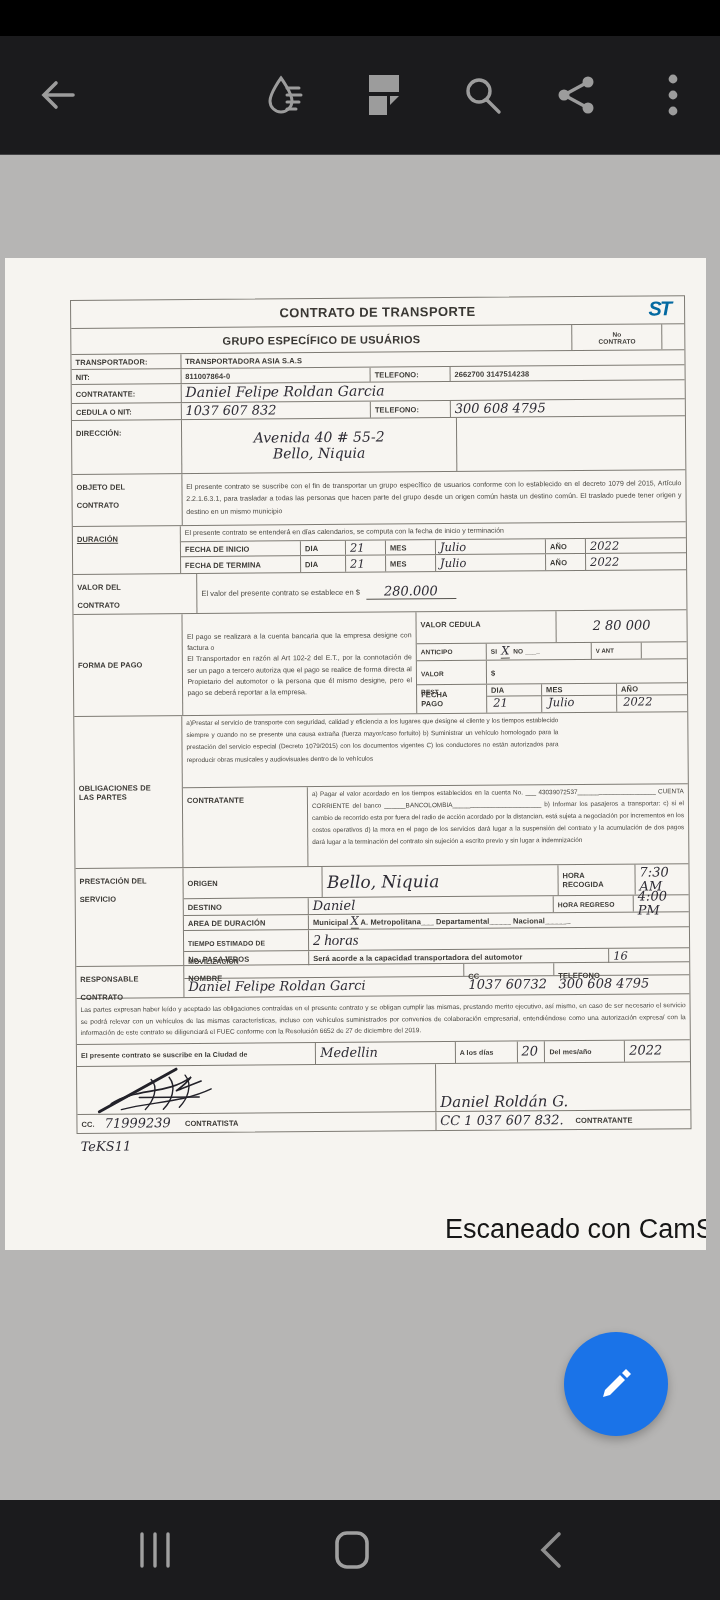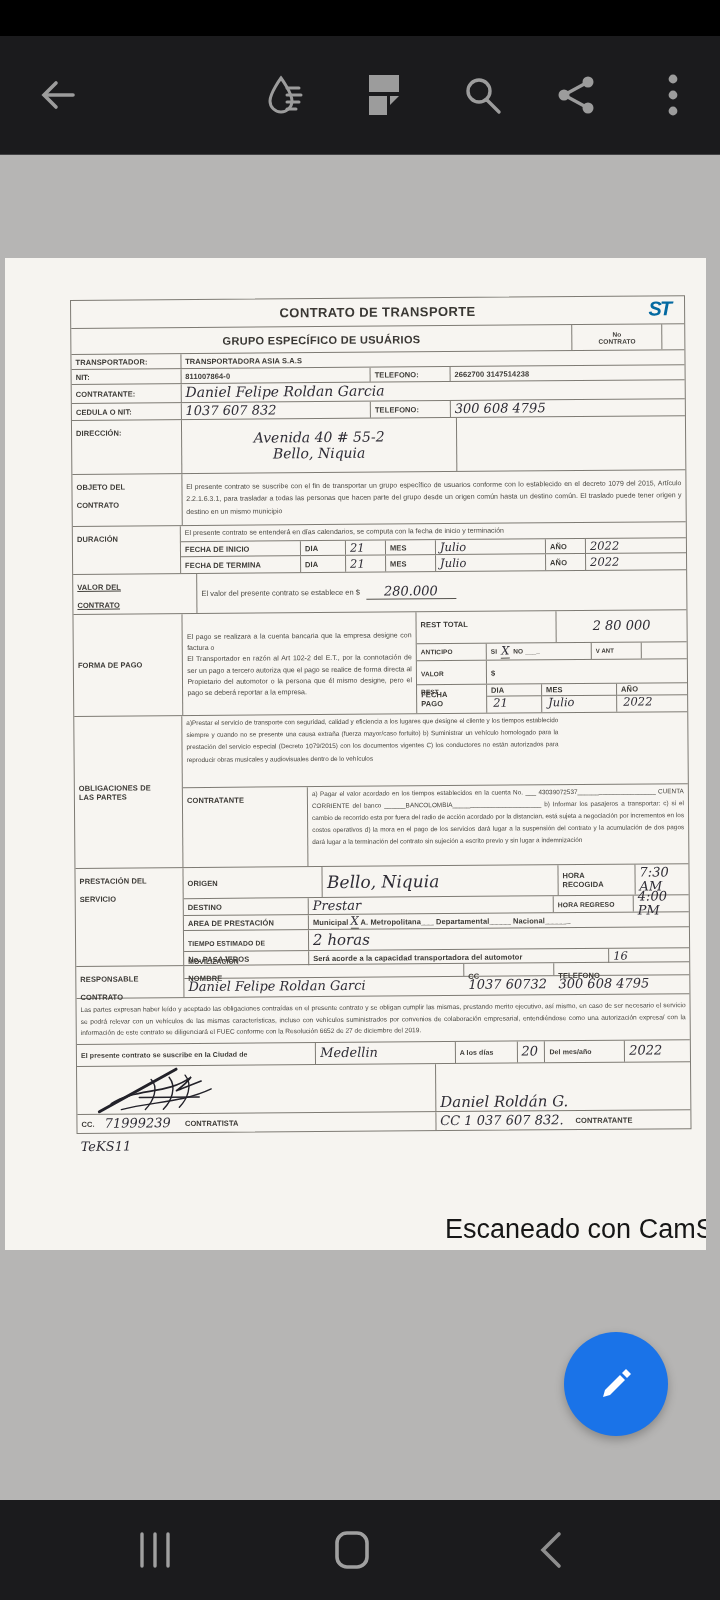--- a/index.html
+++ b/index.html
@@ -184,21 +184,21 @@
 
       <div class="row" style="height:52px;">
         <div class="cell" style="width:110px;"><span class="lbl pre">OBJETO DEL
 CONTRATO</span></div>
         <div class="cell vcenter" style="width:505px;">
             <div class="body-txt">El presente contrato se suscribe con el fin de transportar un grupo específico de usuarios  conforme con lo establecido en el decreto 1079 del 2015, Artículo 2.2.1.6.3.1, para trasladar a todas las personas que hacen parte del grupo desde un origen común hasta un destino común. El traslado puede tener origen y destino en un mismo municipio</div>
           </div>
       </div>
 
       <div class="row" style="height:48px;">
-        <div class="cell" style="width:110px;"><span class="lbl">DURACIÓN</span></div>
+        <div class="cell" style="width:110px;text-decoration:underline;"><span class="lbl">DURACIÓN</span></div>
         <div style="width:505px;display:flex;flex-direction:column;box-sizing:border-box;">
           <div class="row" style="height:16px;border-bottom:1px solid #7e7b74;">
             <div class="cell vcenter" style="flex:1;border-right:none;">
                 <span class="body-txt" style="line-height:1.2;">El presente contrato se entenderá en días calendarios, se computa con la fecha de inicio y terminación</span>
               </div>
           </div>
           <div class="row" style="height:16px;border-bottom:1px solid #7e7b74;">
             <div class="cell vcenter" style="width:120px;">
                 <span class="lbl">FECHA DE INICIO</span>
               </div>
@@ -241,39 +241,39 @@
                 <span class="lbl">AÑO</span>
               </div>
             <div class="cell vcenter" style="width:100px;border-right:none;">
                 <span class="hw hw-sm">2022</span>
               </div>
           </div>
         </div>
       </div>
 
       <div class="row" style="height:40px;">
-        <div class="cell" style="width:128px;text-decoration:underline;"><span class="lbl pre">VALOR DEL
+        <div class="cell" style="width:128px;"><span class="lbl pre">VALOR DEL
 CONTRATO</span></div>
         <div class="cell vcenter" style="width:505px;">
           <span class="body-txt" style="font-size:7.5px;">El valor del presente contrato se establece en  $</span>
           <span class="hw underline-slot" style="margin-left:6px;">280.000</span>
         </div>
       </div>
 
       <div class="row" style="height:102px;">
         <div class="cell vcenter" style="width:110px;">
             <span class="lbl">FORMA DE PAGO</span>
           </div>
         <div class="cell vcenter" style="width:235px;">
             <div class="body-txt pre" style="line-height:1.6;">El pago se realizara a la cuenta bancaria que la empresa designe  con factura o
 El Transportador en razón al Art 102-2 del E.T., por la connotación de ser un pago a tercero autoriza que el pago se realice de forma directa al Propietario del automotor o la persona que él mismo designe, pero el pago se deberá reportar a la empresa.</div>
           </div>
         <div style="width:270px;display:flex;flex-direction:column;box-sizing:border-box;">
           <div class="row" style="height:32px;border-bottom:1px solid #7e7b74;">
-            <div class="cell" style="width:140px;"><span class="lbl">REST TOTAL</span></div>
+            <div class="cell" style="width:140px;"><span class="lbl">VALOR CEDULA</span></div>
             <div class="cell center" style="width:130px;border-right:none;">
                 <span class="hw">2 80 000</span>
               </div>
           </div>
           <div class="row" style="height:18px;border-bottom:1px solid #7e7b74;">
             <div class="cell vcenter" style="width:70px;">
                 <span class="lbl" style="font-size:6.5px;">ANTICIPO</span>
               </div>
             <div class="cell vcenter" style="width:105px;">
               <span class="lbl" style="font-size:6.5px;">SI</span>
@@ -348,44 +348,44 @@
               </div>
             <div class="cell vcenter" style="width:55px;border-right:none;">
                 <span class="hw">7:30 AM</span>
               </div>
           </div>
           <div class="row" style="height:17px;border-bottom:1px solid #7e7b74;">
             <div class="cell vcenter" style="width:125px;">
                 <span class="lbl">DESTINO</span>
               </div>
             <div class="cell vcenter" style="width:245px;">
-                <span class="hw">Prestar</span>
+                <span class="hw">Daniel</span>
               </div>
             <div class="cell vcenter" style="width:80px;">
                 <span class="lbl" style="font-size:6.8px;">HORA REGRESO</span>
               </div>
             <div class="cell vcenter" style="width:55px;border-right:none;">
                 <span class="hw">4:00 PM</span>
               </div>
           </div>
           <div class="row" style="height:15px;border-bottom:1px solid #7e7b74;">
             <div class="cell vcenter" style="width:125px;">
-                <span class="lbl">AREA DE PRESTACIÓN</span>
+                <span class="lbl">AREA DE DURACIÓN</span>
               </div>
             <div class="cell vcenter" style="width:380px;border-right:none;">
               <span class="lbl">Municipal</span>
               <span class="hw hw-sm" style="margin:0 2px;border-bottom:1px solid #55534e;">X</span>
               <span class="lbl"> A. Metropolitana___   Departamental_____   Nacional______</span>
             </div>
           </div>
           <div class="row" style="height:21px;border-bottom:1px solid #7e7b74;">
             <div class="cell" style="width:125px;"><span class="lbl pre" style="font-size:6.8px;">TIEMPO ESTIMADO DE
 MOVILIZACIÓN</span></div>
             <div class="cell vcenter" style="width:380px;border-right:none;">
-                <span class="hw" style="font-size:15px;">2 horas</span>
+                <span class="hw" style="font-size:15px;font-family:Liberation Serif, serif;">2 horas</span>
               </div>
           </div>
           <div class="row" style="height:14px;border-bottom:none;">
             <div class="cell vcenter" style="width:125px;">
                 <span class="lbl">No. PASAJEROS</span>
               </div>
             <div class="cell vcenter" style="width:300px;">
                 <span class="lbl" style="font-weight:bold;">Será acorde a la capacidad transportadora del automotor</span>
               </div>
             <div class="cell vcenter" style="width:80px;border-right:none;">

